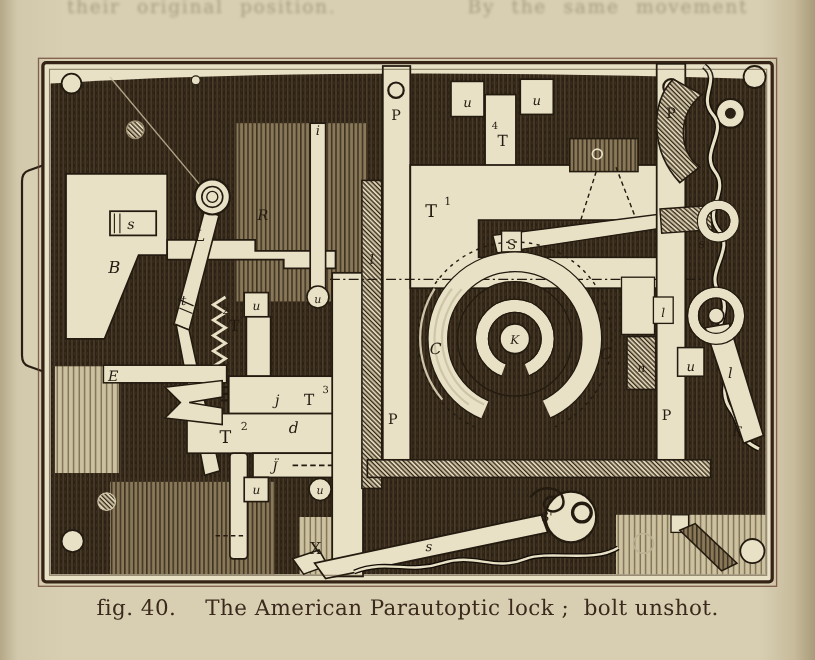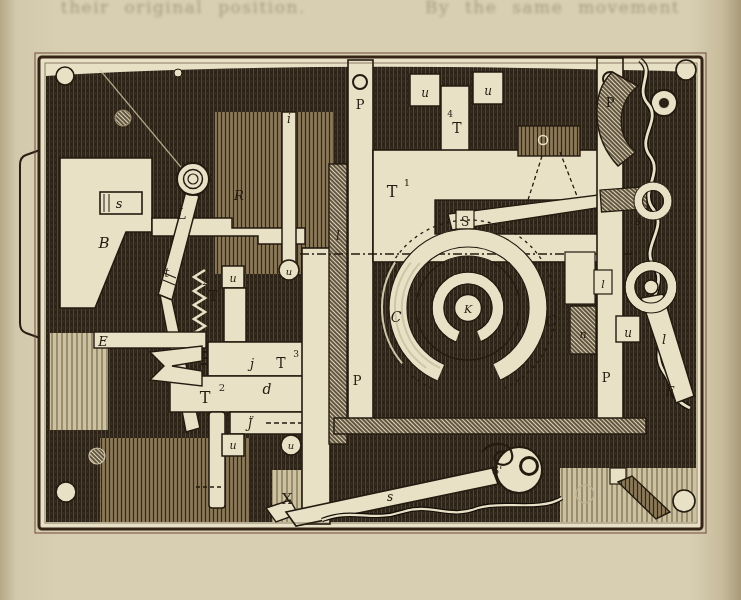--- a/index.html
+++ b/index.html
@@ -238,13 +238,14 @@
         <text x="497" y="474" class="lbl" font-size="11">S'</text>
         <text x="628" y="337" class="lbl it" font-size="12">u</text>
         <text x="583" y="338" class="lbl it" font-size="11">n</text>
         <text x="603" y="288" class="lbl it" font-size="11">l</text>
         <text x="638" y="225" class="lbl it" font-size="12" fill="#e9e1c6">s</text>
         <text x="664" y="344" class="lbl it" font-size="13">l</text>
         <text x="670" y="396" class="lbl it" font-size="12">F</text>
       </g>
   </svg>
 
+  <div class="caption">fig. 40.    The American Parautoptic lock ;  bolt unshot.</div>
 </div>
 
 </body></html>

